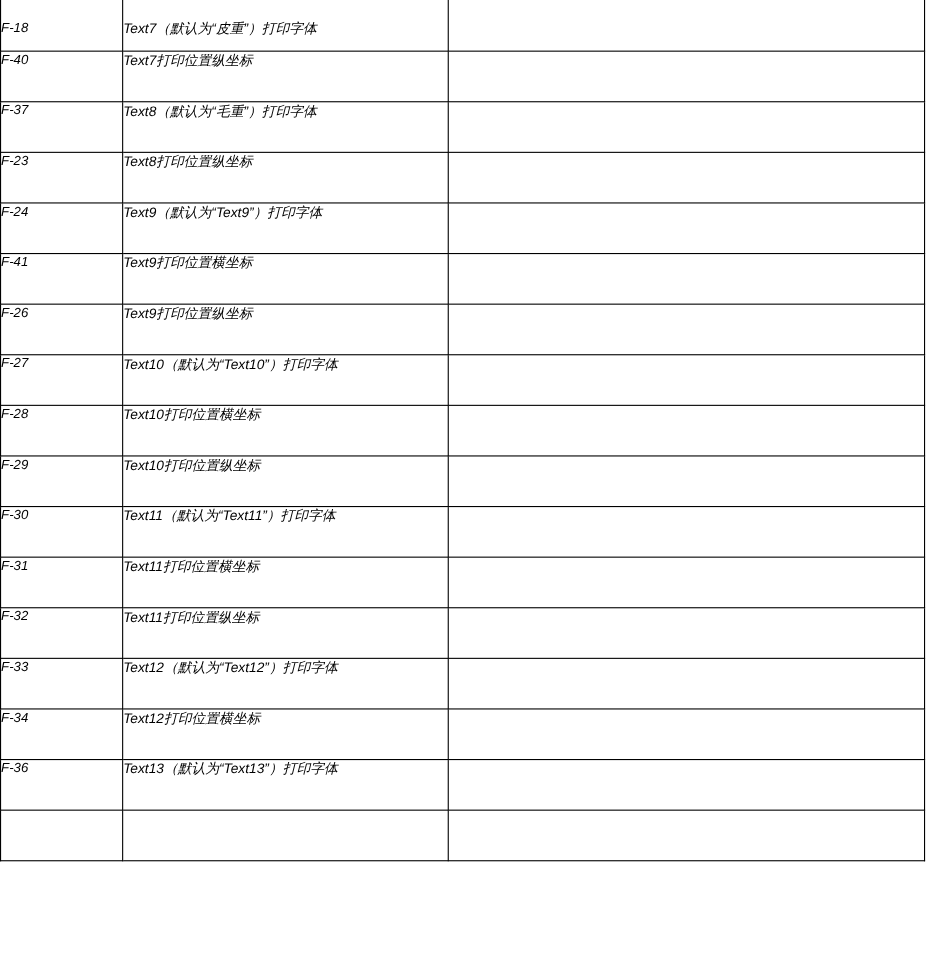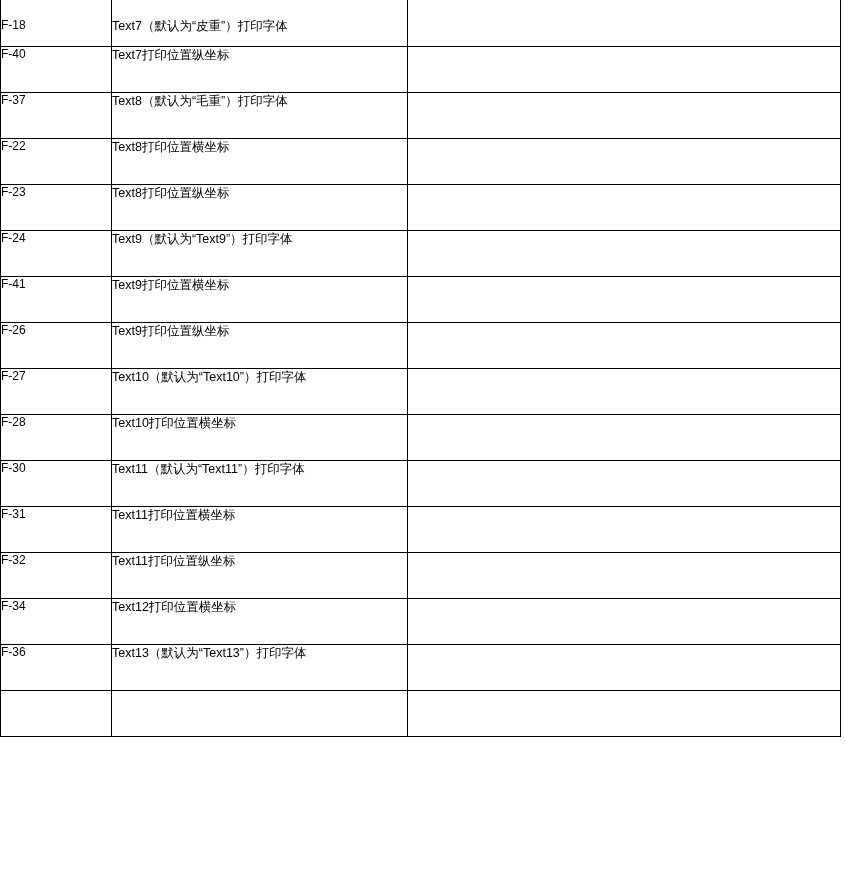--- a/index.html
+++ b/index.html
@@ -22,20 +22,21 @@
   }
   .doc-table col.c-code  { width: 111px; }
   .doc-table col.c-desc  { width: 296px; }
   .doc-table col.c-value { width: 433px; }
   .doc-table td {
     border: 1px solid #000000;
     padding: 0;
     vertical-align: top;
     height: 46px;
     box-sizing: border-box;
+    font-style: italic;
   }
   .cell-code {
     font-size: 12px;
     line-height: 14px;
     padding: 16px 0 0 4px;
     white-space: nowrap;
   }
   .cell-desc {
     font-size: 12.5px;
     line-height: 16px;
@@ -76,25 +77,20 @@
         <td class="cell-code">F-40</td>
         <td class="cell-desc">Text7打印位置纵坐标</td>
         <td class="cell-value"></td>
       </tr>
       <tr>
         <td class="cell-code">F-37</td>
         <td class="cell-desc">Text8（默认为“毛重”）打印字体</td>
         <td class="cell-value"></td>
       </tr>
       <tr>
-        <td class="cell-code">F-22</td>
-        <td class="cell-desc">Text8打印位置横坐标</td>
-        <td class="cell-value"></td>
-      </tr>
-      <tr>
         <td class="cell-code">F-23</td>
         <td class="cell-desc">Text8打印位置纵坐标</td>
         <td class="cell-value"></td>
       </tr>
       <tr>
         <td class="cell-code">F-24</td>
         <td class="cell-desc">Text9（默认为“Text9”）打印字体</td>
         <td class="cell-value"></td>
       </tr>
       <tr>
@@ -111,32 +107,42 @@
         <td class="cell-code">F-27</td>
         <td class="cell-desc">Text10（默认为“Text10”）打印字体</td>
         <td class="cell-value"></td>
       </tr>
       <tr>
         <td class="cell-code">F-28</td>
         <td class="cell-desc">Text10打印位置横坐标</td>
         <td class="cell-value"></td>
       </tr>
       <tr>
+        <td class="cell-code">F-29</td>
+        <td class="cell-desc">Text10打印位置纵坐标</td>
+        <td class="cell-value"></td>
+      </tr>
+      <tr>
         <td class="cell-code">F-30</td>
         <td class="cell-desc">Text11（默认为“Text11”）打印字体</td>
         <td class="cell-value"></td>
       </tr>
       <tr>
         <td class="cell-code">F-31</td>
         <td class="cell-desc">Text11打印位置横坐标</td>
         <td class="cell-value"></td>
       </tr>
       <tr>
         <td class="cell-code">F-32</td>
         <td class="cell-desc">Text11打印位置纵坐标</td>
+        <td class="cell-value"></td>
+      </tr>
+      <tr>
+        <td class="cell-code">F-33</td>
+        <td class="cell-desc">Text12（默认为“Text12”）打印字体</td>
         <td class="cell-value"></td>
       </tr>
       <tr>
         <td class="cell-code">F-34</td>
         <td class="cell-desc">Text12打印位置横坐标</td>
         <td class="cell-value"></td>
       </tr>
       <tr>
         <td class="cell-code">F-36</td>
         <td class="cell-desc">Text13（默认为“Text13”）打印字体</td>

